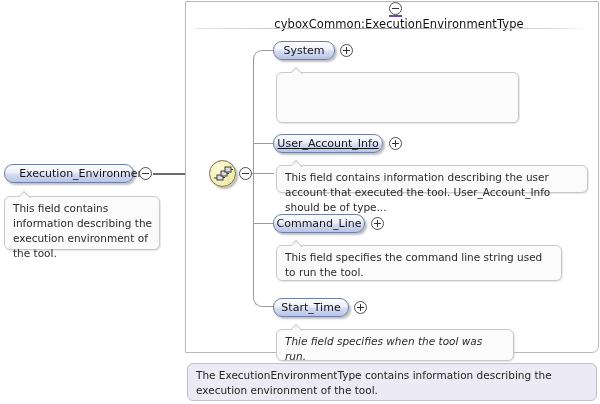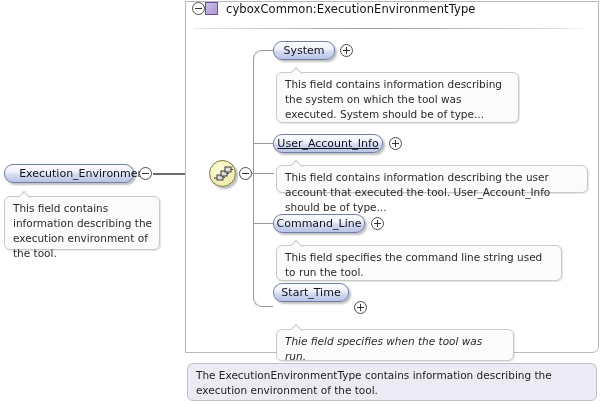--- a/index.html
+++ b/index.html
@@ -28,22 +28,24 @@
     border-radius: 0 0 7px 0;
     background: #ffffff;
     box-sizing: border-box;
   }
   .type-panel-header {
     position: absolute;
     left: 0; top: 0;
     width: 100%;
     height: 26px;
     display: flex;
+    align-items: center;
     padding-left: 6px;
     box-sizing: border-box;
+    flex-direction: column;
   }
   .type-panel-divider {
     position: absolute;
     left: 8px;
     top: 26px;
     width: 396px;
     height: 1px;
     background: linear-gradient(to right, #e8e8e8, #9a9a9a 45%, #d8d8d8 90%, #ffffff);
   }
   .type-name {
@@ -239,42 +241,41 @@
 
 <div class="line hline" style="left:253px; top:143px; width:22px;"></div>
 <div class="line hline" style="left:253px; top:223px; width:22px;"></div>
 
 <div class="node" style="left:273px; top:41px; width:62px;justify-content:center;">
   <span>System</span>
 </div>
 <span class="toggle plus" style="position:absolute; left:340px; top:44px;"></span>
 <div class="bubble" style="left:276px; top:72px; width:243px; height:51px;">
   <span class="tail"></span>
-  <span>This field contains information describing the system on which the tool was executed. System should be of type...</span>
 </div>
 
 <div class="node" style="left:273px; top:134px; width:110px;text-decoration:underline;">
   <span>User_Account_Info</span>
 </div>
 <span class="toggle plus" style="position:absolute; left:389px; top:137px;"></span>
 <div class="bubble" style="left:276px; top:165px; width:312px; height:28px;">
   <span class="tail"></span>
   <span>This field contains information describing the user account that executed the tool. User_Account_Info should be of type...</span>
 </div>
 
 <div class="node" style="left:273px; top:214px; width:92px;">
   <span>Command_Line</span>
 </div>
 <span class="toggle plus" style="position:absolute; left:371px; top:217px;"></span>
 <div class="bubble" style="left:276px; top:245px; width:286px; height:36px;">
   <span class="tail"></span>
   <span>This field specifies the command line string used to run the tool.</span>
 </div>
 
-<div class="node" style="left:273px; top:283px; width:76px;">
+<div class="node" style="left:273px; top:298px; width:76px;">
   <span>Start_Time</span>
 </div>
 <span class="toggle plus" style="position:absolute; left:354px; top:301px;"></span>
 <div class="bubble" style="left:276px; top:329px; width:238px; height:32px;font-style:italic;">
   <span class="tail"></span>
   <span>Thie field specifies when the tool was run.</span>
 </div>
 
 <div class="doc-panel">
   <span>The ExecutionEnvironmentType contains information describing the execution environment of the tool.</span>

